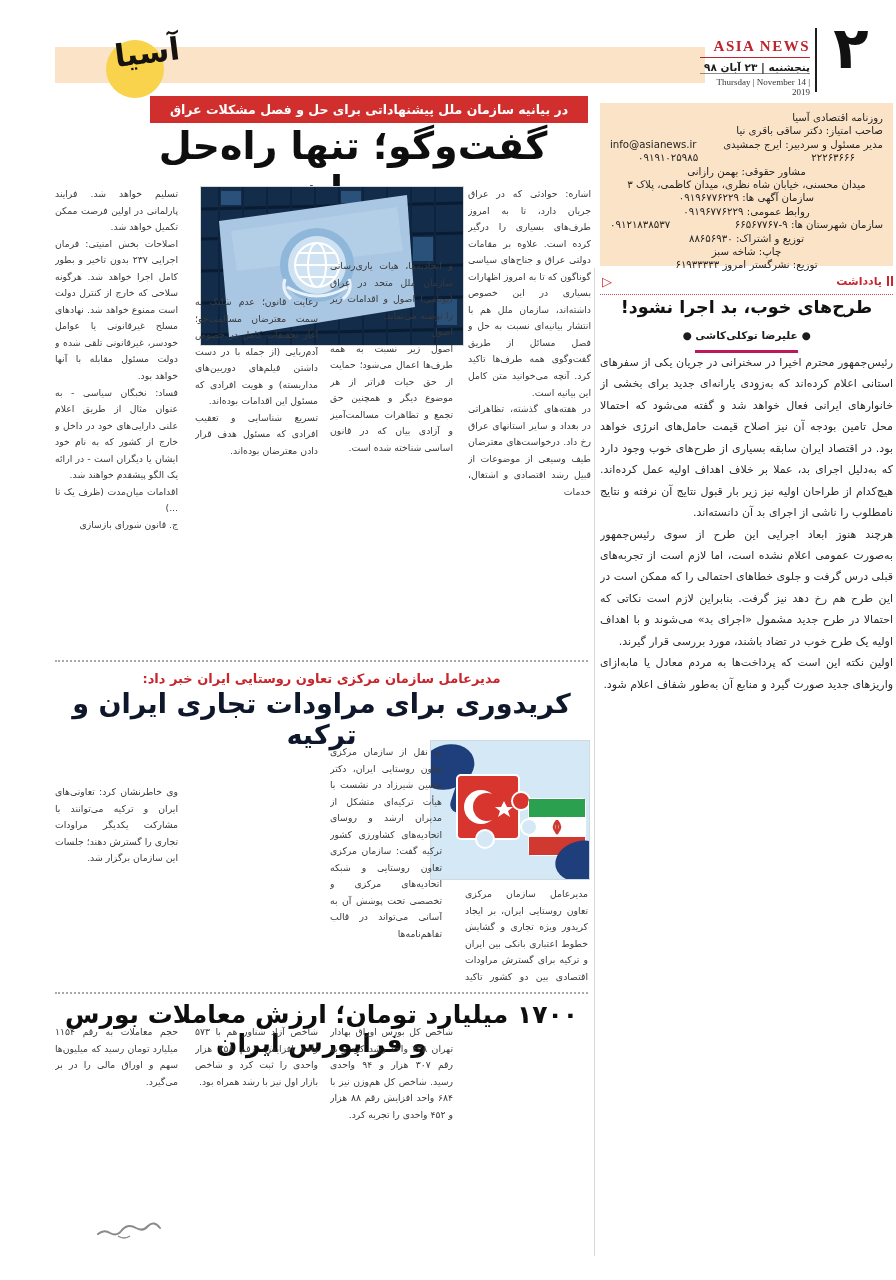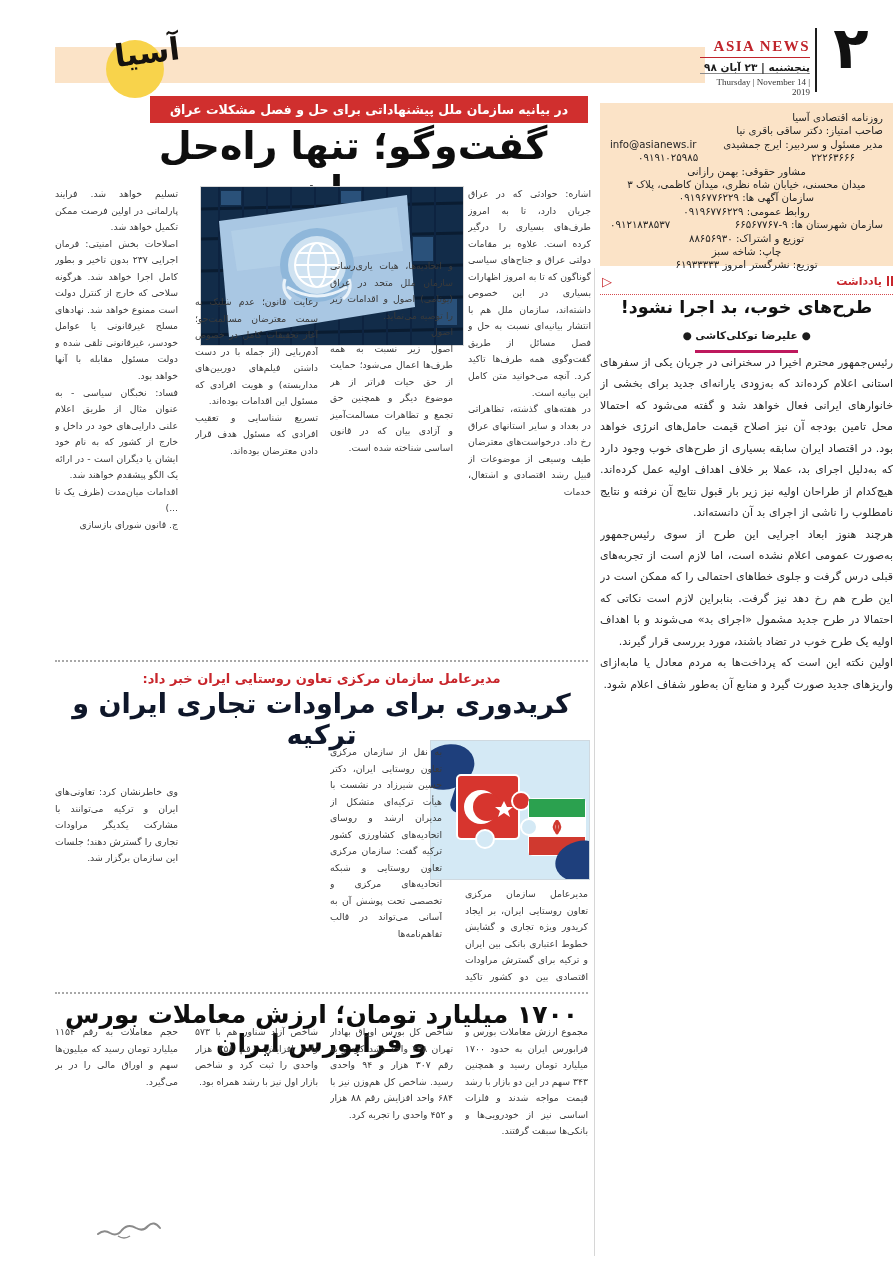--- a/index.html
+++ b/index.html
@@ -169,21 +169,20 @@
     </svg>
   </div>
 
   <div class="col trade-col" style="left:465px;padding-top:142px;box-sizing:border-box;">مدیرعامل سازمان مرکزی تعاون روستایی ایران، بر ایجاد کریدور ویژه تجاری و گشایش خطوط اعتباری بانکی بین ایران و ترکیه برای گسترش مراودات اقتصادی بین دو کشور تاکید کرد.</div>
   <div class="col trade-col" style="left:330px;width:112px;">به نقل از سازمان مرکزی تعاون روستایی ایران، دکتر حسین شیرزاد در نشست با هیأت ترکیه‌ای متشکل از مدیران ارشد و روسای اتحادیه‌های کشاورزی کشور ترکیه گفت: سازمان مرکزی تعاون روستایی و شبکه اتحادیه‌های مرکزی و تخصصی تحت پوشش آن به آسانی می‌تواند در قالب تفاهم‌نامه‌ها</div>
   <div class="col trade-col" style="left:55px;margin-top:40px;">وی خاطرنشان کرد: تعاونی‌های ایران و ترکیه می‌توانند با مشارکت یکدیگر مراودات تجاری را گسترش دهند؛ جلسات این سازمان برگزار شد.</div>
 
   <div class="abs dotted-sep" style="left:55px;top:992px;width:533px;"></div>
 
   <div class="abs bourse-headline">۱۷۰۰ میلیارد تومان؛ ارزش معاملات بورس و فرابورس ایران</div>
-  <div class="col bourse-col" style="left:465px;">مجموع ارزش معاملات بورس و فرابورس ایران به حدود ۱۷۰۰ میلیارد تومان رسید و همچنین ۳۴۳ سهم در این دو بازار با رشد قیمت مواجه شدند و فلزات اساسی نیز از خودرویی‌ها و بانکی‌ها سبقت گرفتند.</div>
   <div class="col bourse-col" style="left:330px;">شاخص کل بورس اوراق بهادار تهران ۴۳۸ واحد رشد کرد و به رقم ۳۰۷ هزار و ۹۴ واحدی رسید. شاخص کل هم‌وزن نیز با ۶۸۴ واحد افزایش رقم ۸۸ هزار و ۴۵۲ واحدی را تجربه کرد.</div>
   <div class="col bourse-col" style="left:195px;">شاخص آزاد شناور هم با ۵۷۳ واحد افزایش، رقم ۳۵۸ هزار واحدی را ثبت کرد و شاخص بازار اول نیز با رشد همراه بود.</div>
   <div class="col bourse-col" style="left:55px;">حجم معاملات به رقم ۱۱۵۴ میلیارد تومان رسید که میلیون‌ها سهم و اوراق مالی را در بر می‌گیرد.</div>
 
   <div class="abs" style="left:88px;top:1210px;width:80px;height:40px;">
     <svg width="80" height="40" viewBox="0 0 80 40">
       <path d="M 72 18 q -6 -8 -12 -2 q -5 6 -12 2 q -8 -5 -14 2 q -5 7 -12 3 q -6 -4 -12 1" stroke="#8a8a8a" stroke-width="2" fill="none" stroke-linecap="round"></path>
       <path d="M 30 26 q 6 4 12 0" stroke="#8a8a8a" stroke-width="1.5" fill="none"></path>
     </svg>
   </div>

